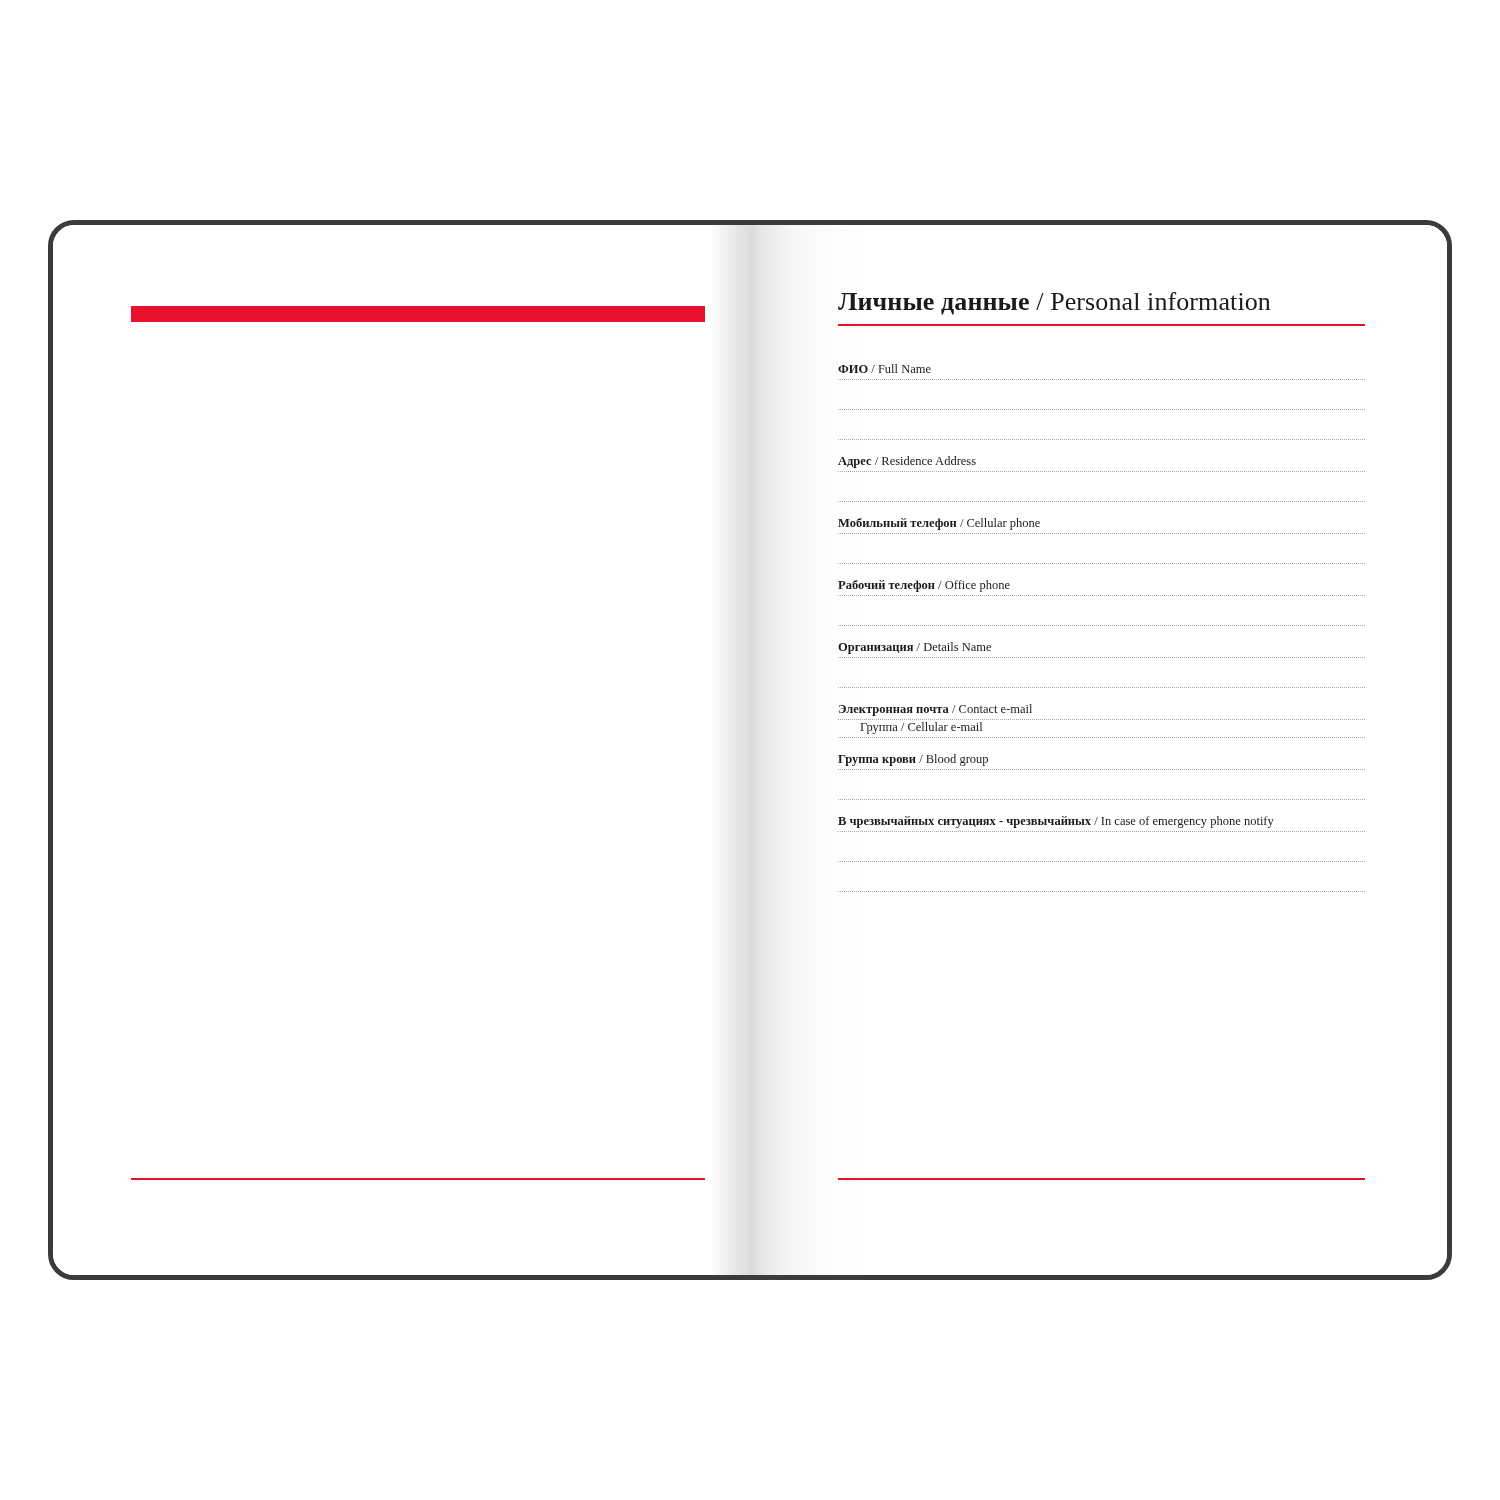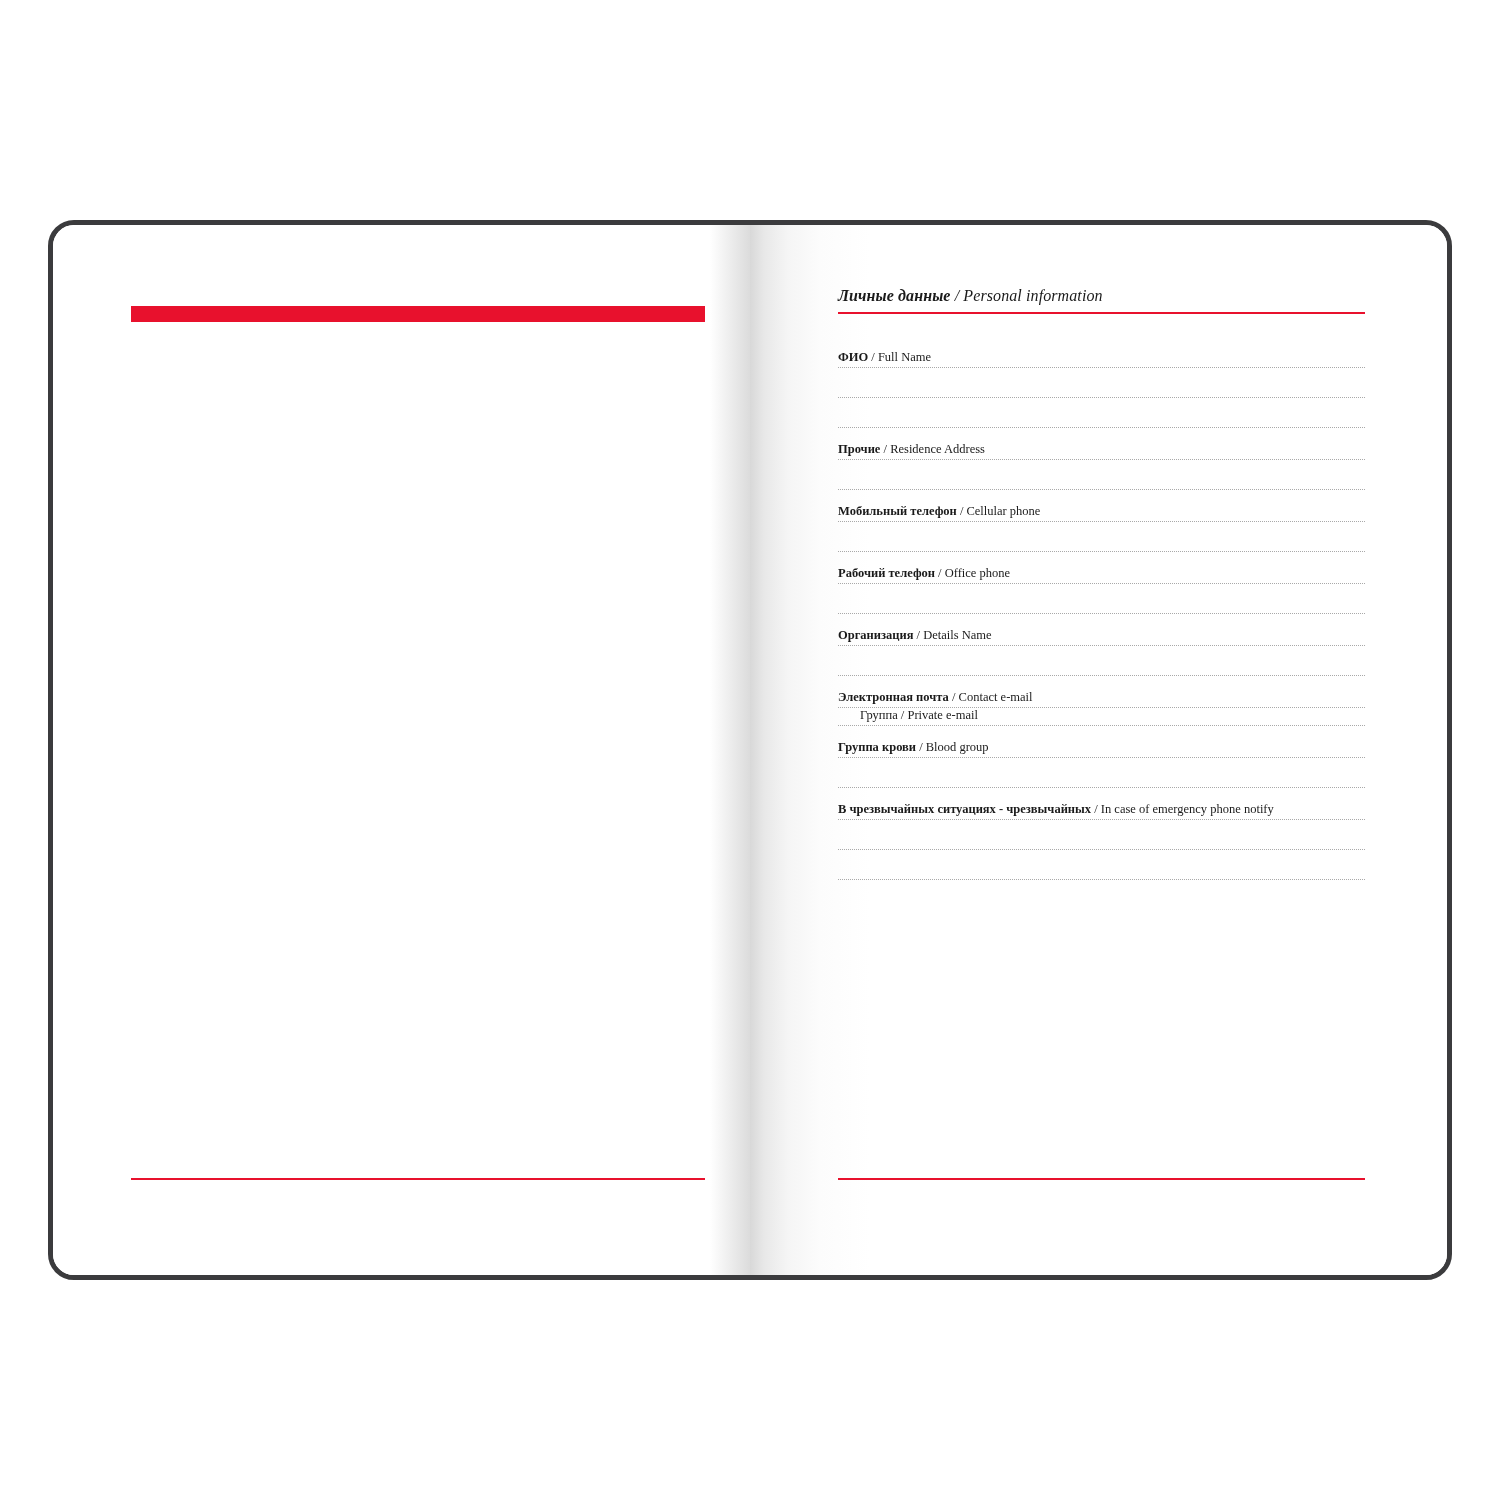--- a/index.html
+++ b/index.html
@@ -113,25 +113,24 @@
 
   
   .form {
     position: absolute;
     left: 88px;
     top: 62px;
     right: 82px;
     bottom: 88px;
   }
   .form-title {
-    font-size: 16px;
+    font-size: 26px;
     color: #1a1a1a;
     letter-spacing: 0.1px;
     white-space: nowrap;
-    font-style: italic;
   }
   .form-title .ru {
     font-weight: bold;
   }
   .form-title .en {
     font-weight: normal;
   }
   .title-rule {
     margin-top: 7px;
     height: 2px;
@@ -208,21 +207,21 @@
             </div>
             <div class="dotline"></div>
             <div class="writeline"></div>
             <div class="writeline"></div>
           </div>
 
           <div class="spacer-sm"></div>
 
           <div class="field">
             <div class="field-label">
-              <span class="ru">Прочие</span><span class="en"> / </span><span class="en">Residence Address</span>
+              <span class="ru">Адрес</span><span class="en"> / </span><span class="en">Residence Address</span>
             </div>
             <div class="dotline"></div>
             <div class="writeline"></div>
           </div>
 
           <div class="spacer-sm"></div>
 
           <div class="field">
             <div class="field-label">
               <span class="ru">Мобильный телефон</span><span class="en"> / </span><span class="en">Cellular phone</span>
@@ -255,21 +254,21 @@
 
           <div class="field">
             <div class="field-label">
               <span class="ru">Электронная почта</span><span class="en"> / </span><span class="en">Contact e-mail</span>
             </div>
             <div class="dotline"></div>
           </div>
 
           <div class="field">
             <div class="field-label indent">
-              <span class="ru">Группа</span><span class="en"> / </span><span class="en">Private e-mail</span>
+              <span class="ru">Группа</span><span class="en"> / </span><span class="en">Cellular e-mail</span>
             </div>
             <div class="dotline"></div>
           </div>
 
 
           <div class="spacer-sm"></div>
 
           <div class="field">
             <div class="field-label">
               <span class="ru">Группа крови</span><span class="en"> / </span><span class="en">Blood group</span>

